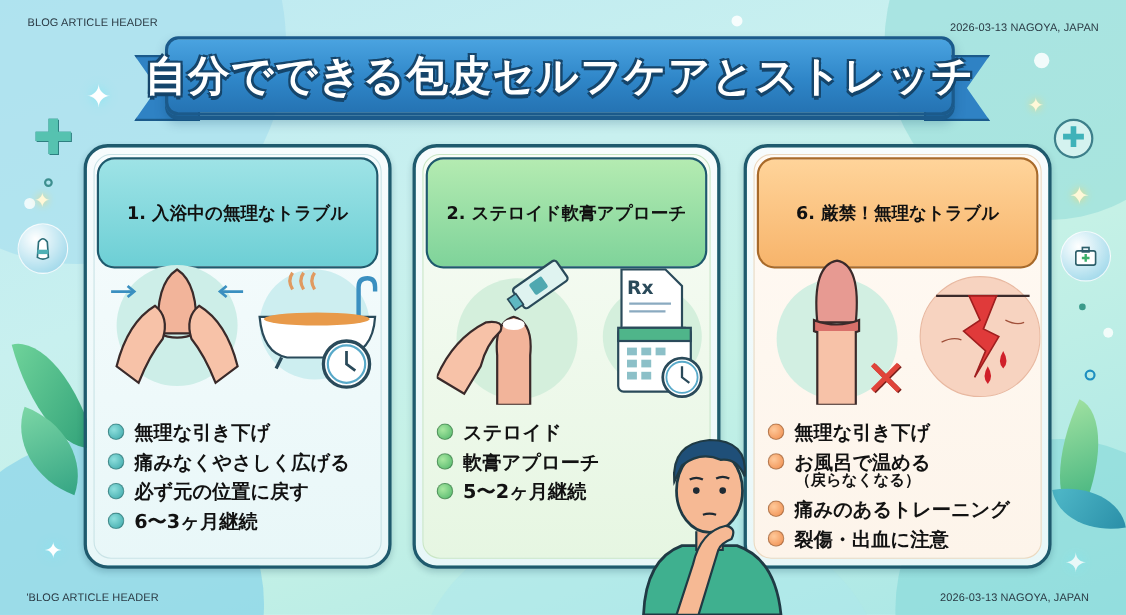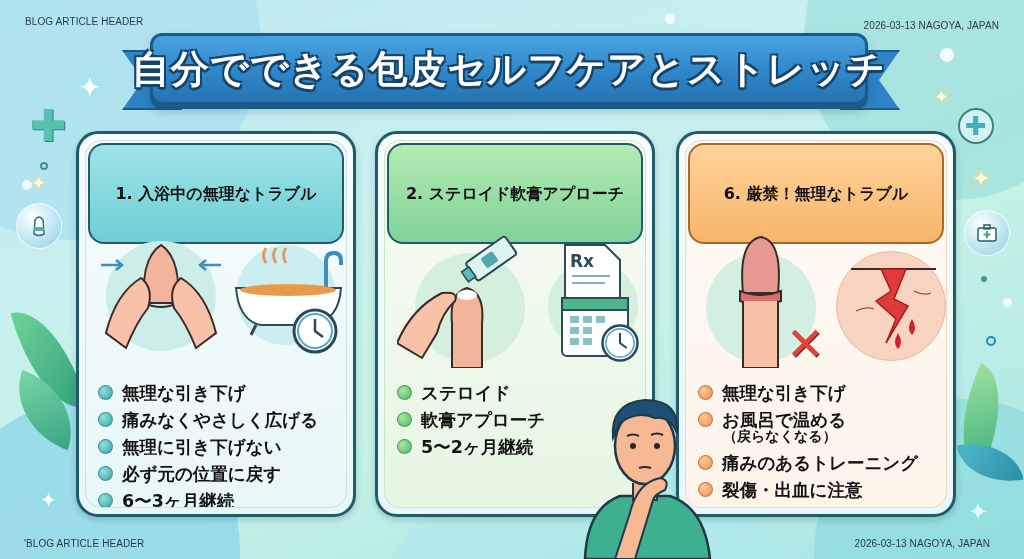--- a/index.html
+++ b/index.html
@@ -81,21 +81,21 @@
     font-size: 17.5px; height: 27px; white-space: nowrap;
   }
   .dot {
     width: 15px; height: 15px; border-radius: 50%; margin-right: 9px; flex: none;
     border: 1.5px solid rgba(0,0,0,.25);
   }
   .card1 .dot { background: radial-gradient(circle at 35% 35%, #8fe0de, #3aa6a8); }
   .card2 .dot { background: radial-gradient(circle at 35% 35%, #a8e8a0, #4fb56a); }
   .card3 .dot { background: radial-gradient(circle at 35% 35%, #ffc99a, #ef8c4c); }
   .bullet-sub {
-    font-weight: bold; font-size: 14px; color: #121212; padding-left: 25px; height: 20px; line-height: 16px; margin-top: -4px; font-family: Liberation Mono, monospace;
+    font-weight: bold; font-size: 14px; color: #121212; padding-left: 25px; height: 20px; line-height: 16px; margin-top: -4px;
   }
   .sparkle { position: absolute; color: #fff; font-size: 28px; text-shadow: 0 0 10px #7fe8f3; line-height: 1; }
   .sparkle.gold { color: #fff8d8; text-shadow: 0 0 8px #f5d86a; font-size: 18px; }
   .plus-badge {
     position: absolute; width: 36px; height: 36px; border-radius: 50%;
     background: rgba(255,255,255,.5); border: 2px solid #3d7f8a;
     display: flex; align-items: center; justify-content: center;
     color: #3fb2b9; font-size: 26px; font-weight: bold;
   }
   .plus-big { position: absolute; color: #56c2b0; font-size: 44px; font-weight: bold; text-shadow: 0 0 0 #2d7f80, 1px 1px 0 #2d7f80; }
@@ -202,24 +202,20 @@
       </svg>
     </div>
     <div class="bullets">
       <div class="bullet">
           <span class="dot"></span>
           <span>無理な引き下げ</span>
         </div>
       <div class="bullet">
           <span class="dot"></span>
           <span>痛みなくやさしく広げる</span>
-        </div>
-      <div class="bullet">
-          <span class="dot"></span>
-          <span>無理に引き下げない</span>
         </div>
       <div class="bullet">
           <span class="dot"></span>
           <span>必ず元の位置に戻す</span>
         </div>
       <div class="bullet">
           <span class="dot"></span>
           <span>6〜3ヶ月継続</span>
         </div>
     </div>

